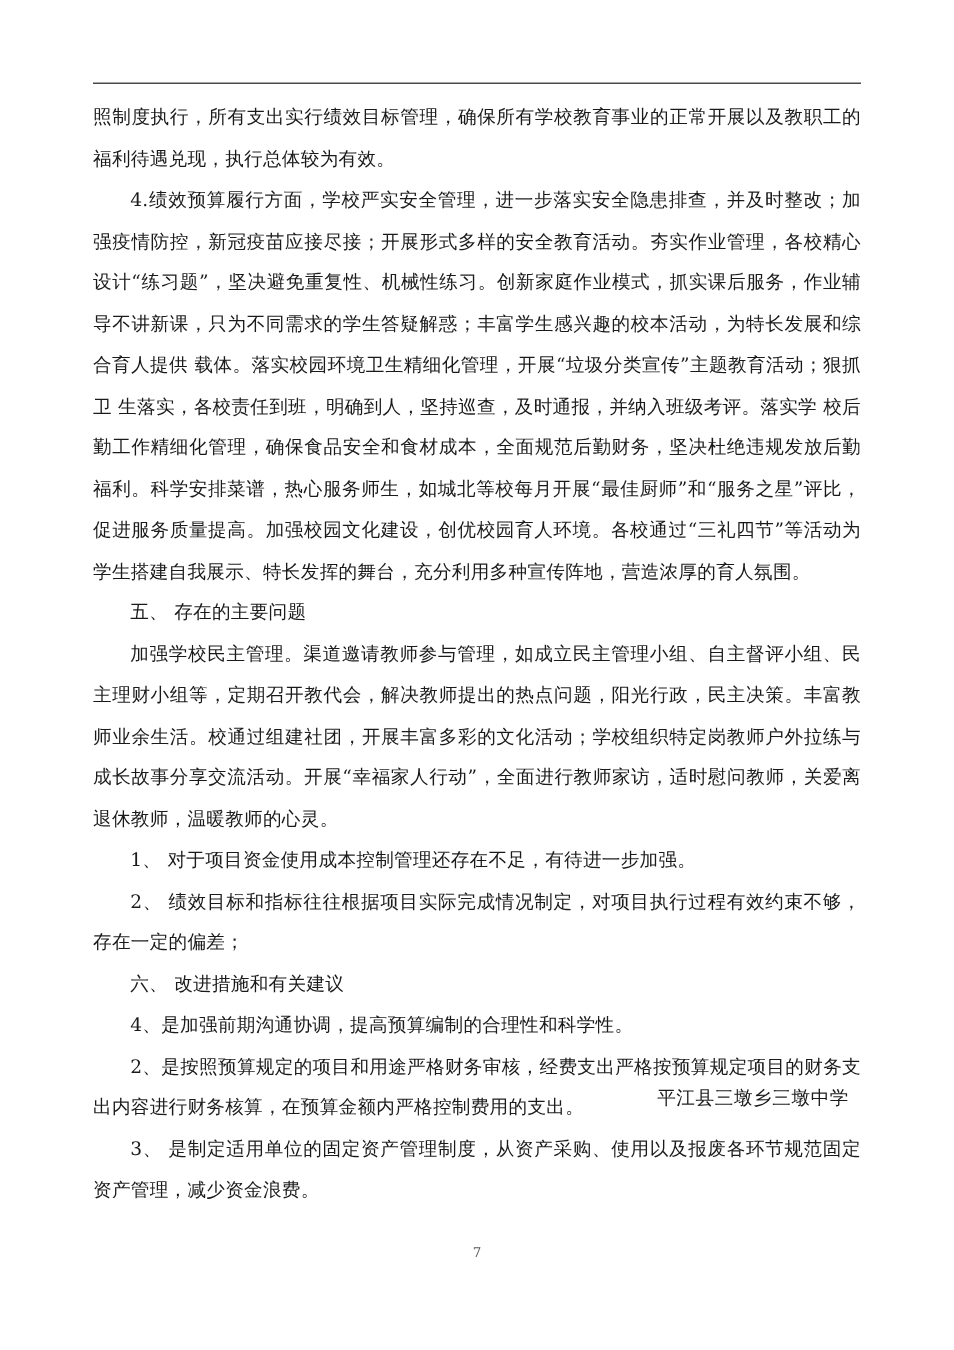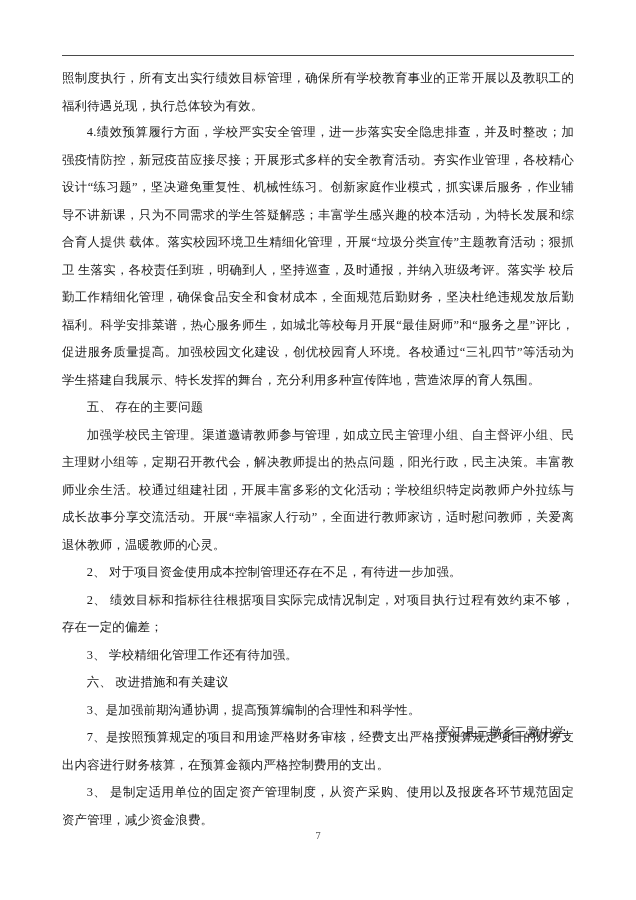--- a/index.html
+++ b/index.html
@@ -37,21 +37,20 @@
     text-justify: inter-ideograph;
     letter-spacing: 0.2px;
   }
   p.para {
     margin: 0;
     text-indent: 0;
   }
   p.indent2 {
     margin: 0;
     text-indent: 24.8px;
-    font-family: Liberation Serif, serif;
   }
   .footer {
     position: absolute;
     left: 0;
     right: 0;
     bottom: 128px;
     text-align: right;
     padding-right: 70px;
     font-size: 12.4px;
     line-height: 27.5px;
@@ -74,26 +73,25 @@
 <body>
 
 <div class="page">
   <hr class="rule">
 
   <div class="body-text">
     <p class="para">照制度执行，所有支出实行绩效目标管理，确保所有学校教育事业的正常开展以及教职工的福利待遇兑现，执行总体较为有效。</p>
     <p class="indent2">4.绩效预算履行方面，学校严实安全管理，进一步落实安全隐患排查，并及时整改；加强疫情防控，新冠疫苗应接尽接；开展形式多样的安全教育活动。夯实作业管理，各校精心设计“练习题”，坚决避免重复性、机械性练习。创新家庭作业模式，抓实课后服务，作业辅导不讲新课，只为不同需求的学生答疑解惑；丰富学生感兴趣的校本活动，为特长发展和综合育人提供 载体。落实校园环境卫生精细化管理，开展“垃圾分类宣传”主题教育活动；狠抓卫 生落实，各校责任到班，明确到人，坚持巡查，及时通报，并纳入班级考评。落实学 校后勤工作精细化管理，确保食品安全和食材成本，全面规范后勤财务，坚决杜绝违规发放后勤福利。科学安排菜谱，热心服务师生，如城北等校每月开展“最佳厨师”和“服务之星”评比，促进服务质量提高。加强校园文化建设，创优校园育人环境。各校通过“三礼四节”等活动为学生搭建自我展示、特长发挥的舞台，充分利用多种宣传阵地，营造浓厚的育人氛围。</p>
     <p class="indent2">五、 存在的主要问题</p>
     <p class="indent2">加强学校民主管理。渠道邀请教师参与管理，如成立民主管理小组、自主督评小组、民主理财小组等，定期召开教代会，解决教师提出的热点问题，阳光行政，民主决策。丰富教师业余生活。校通过组建社团，开展丰富多彩的文化活动；学校组织特定岗教师户外拉练与成长故事分享交流活动。开展“幸福家人行动”，全面进行教师家访，适时慰问教师，关爱离退休教师，温暖教师的心灵。</p>
-    <p class="indent2">2、 对于项目资金使用成本控制管理还存在不足，有待进一步加强。</p>
+    <p class="indent2">1、 对于项目资金使用成本控制管理还存在不足，有待进一步加强。</p>
     <p class="indent2">2、 绩效目标和指标往往根据项目实际完成情况制定，对项目执行过程有效约束不够，存在一定的偏差；</p>
-    <p class="indent2">3、 学校精细化管理工作还有待加强。</p>
     <p class="indent2">六、 改进措施和有关建议</p>
-    <p class="indent2">3、是加强前期沟通协调，提高预算编制的合理性和科学性。</p>
-    <p class="indent2">7、是按照预算规定的项目和用途严格财务审核，经费支出严格按预算规定项目的财务支出内容进行财务核算，在预算金额内严格控制费用的支出。</p>
+    <p class="indent2">4、是加强前期沟通协调，提高预算编制的合理性和科学性。</p>
+    <p class="indent2">2、是按照预算规定的项目和用途严格财务审核，经费支出严格按预算规定项目的财务支出内容进行财务核算，在预算金额内严格控制费用的支出。</p>
     <p class="indent2">3、 是制定适用单位的固定资产管理制度，从资产采购、使用以及报废各环节规范固定资产管理，减少资金浪费。</p>
   </div>
 
   <div class="footer">
     <div>平江县三墩乡三墩中学</div>
   </div>
 
   <div class="page-number">7</div>
 </div>
 

